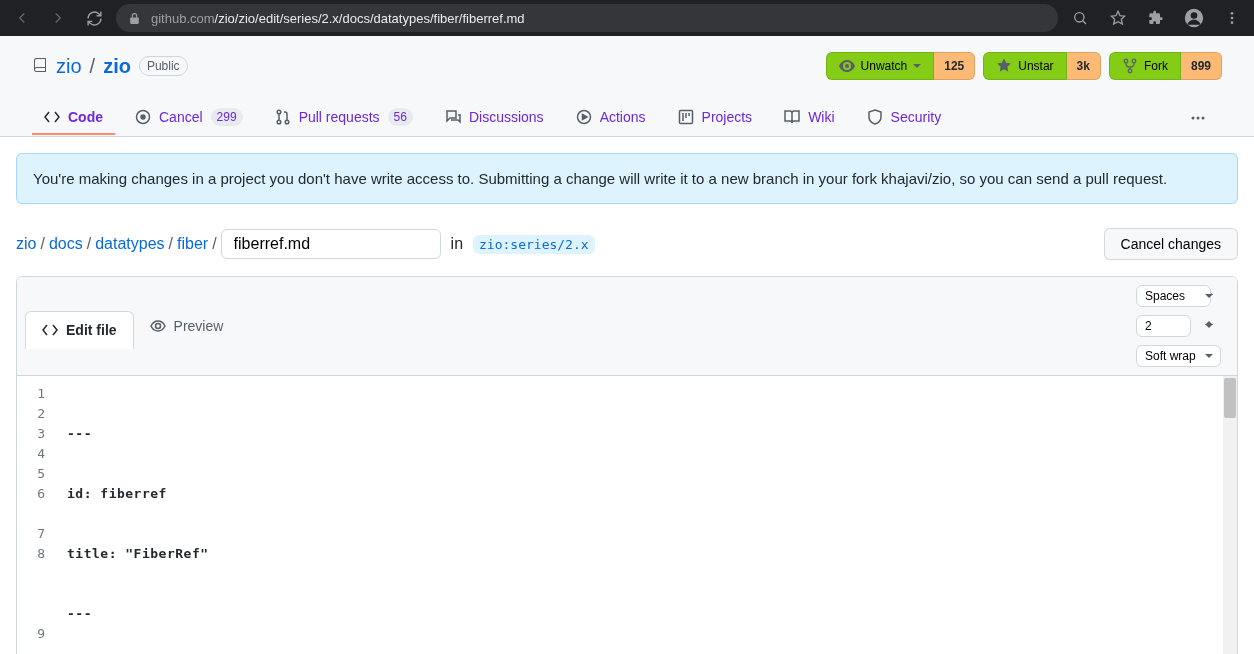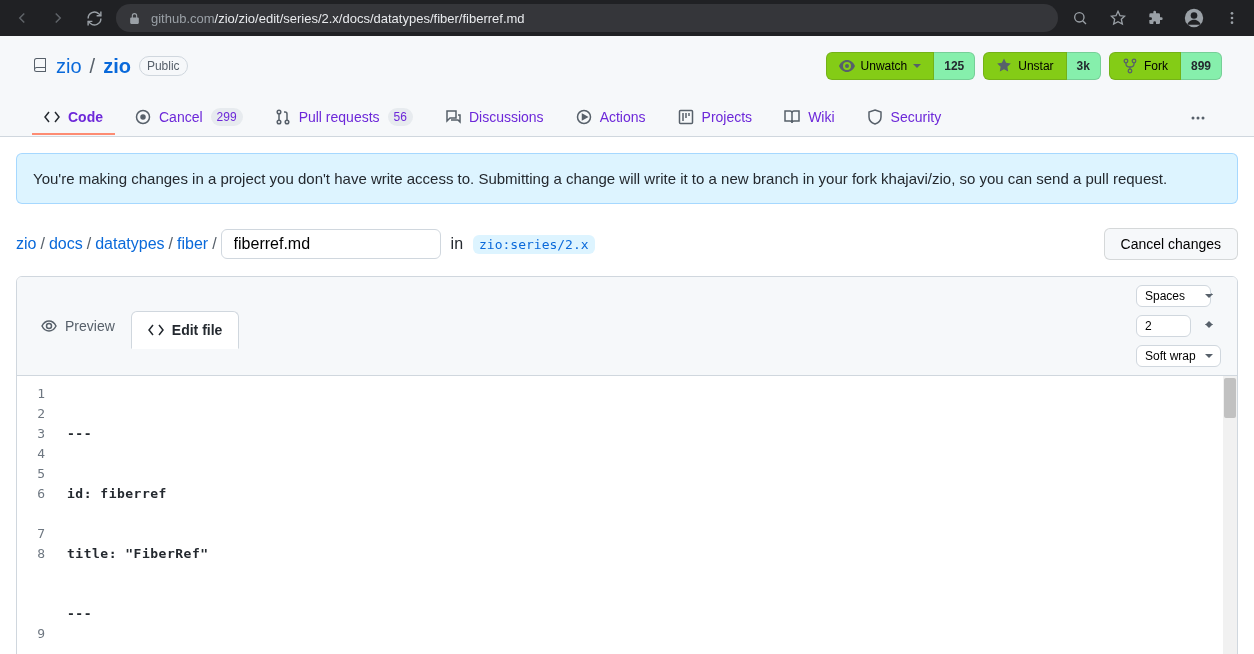--- a/index.html
+++ b/index.html
@@ -18,21 +18,21 @@
 .repo-header { background: #f6f8fa; padding: 16px 32px 0; border-bottom: 1px solid #d0d7de; }
 .repo-top { display: flex; align-items: center; justify-content: space-between; margin-bottom: 20px; }
 .repo-title { display: flex; align-items: center; gap: 8px; font-size: 20px; }
 .repo-title a { color: #0969da; text-decoration: none; }
 .repo-title .sep { color: #57606a; }
 .repo-title .name { font-weight: 600; }
 .visibility-badge { border: 1px solid #d0d7de; border-radius: 2em; padding: 0 7px; font-size: 12px; color: #57606a; line-height: 18px; }
 .repo-actions { display: flex; gap: 8px; }
 .action-btn-group { display: flex; }
 .action-btn { display: flex; align-items: center; gap: 6px; background: #84cc16; border: 1px solid rgba(27,31,36,0.15); padding: 3px 12px; font-size: 12px; line-height: 20px; border-radius: 6px 0 0 6px; cursor: pointer; font-weight: 500; }
-.action-count { background: #86efac; border: 1px solid rgba(27,31,36,0.15); border-left: none; padding: 3px 10px; font-size: 12px; line-height: 20px; border-radius: 0 6px 6px 0; font-weight: 600; }
+.action-count { background: #fdba74; border: 1px solid rgba(27,31,36,0.15); border-left: none; padding: 3px 10px; font-size: 12px; line-height: 20px; border-radius: 0 6px 6px 0; font-weight: 600; }
 
 
 .repo-tabs { display: flex; gap: 8px; align-items: center; }
 .repo-tab { display: flex; align-items: center; gap: 8px; padding: 8px 12px; font-size: 14px; color: #6d28d9; border-bottom: 2px solid transparent; cursor: pointer; }
 .repo-tab.active { border-bottom-color: #fd8c73; font-weight: 600; }
 .tab-counter { background: rgba(175,184,193,0.2); border-radius: 2em; padding: 0 6px; font-size: 12px; line-height: 18px; min-width: 20px; text-align: right; }
 .tab-more { margin-left: auto; padding: 8px 16px; cursor: pointer; }
 
 
 .main { padding: 16px; max-width: 1280px; margin: 0 auto; }
@@ -293,37 +293,37 @@
       <span class="sep">/</span>
       <input class="filename-input" value="fiberref.md" style="">
       <span style="margin-left:6px">in</span>
       <span class="branch-badge" style="margin-left:6px">zio:series/2.x</span>
     </div>
     <button class="cancel-btn">Cancel changes</button>
   </div>
 
   <div class="editor-box">
     <div class="editor-tabs">
+      <div class="editor-tab active">
+        <span class="icon">
+            <svg width="16" height="16" viewBox="0 0 16 16" fill="none" stroke="#24292f" stroke-width="1.5">
+              <polyline points="5 3 1 8 5 13"></polyline>
+              <polyline points="11 3 15 8 11 13"></polyline>
+            </svg>
+          </span>
+        <span>Edit file</span>
+      </div>
       <div class="editor-tab">
         <span class="icon">
             <svg width="16" height="16" viewBox="0 0 16 16" fill="none" stroke="#57606a" stroke-width="1.5">
               <path d="M1 8c1.5-3 4-5 7-5s5.5 2 7 5c-1.5 3-4 5-7 5s-5.5-2-7-5z"></path>
               <circle cx="8" cy="8" r="2.5"></circle>
             </svg>
           </span>
         <span>Preview</span>
-      </div>
-      <div class="editor-tab active">
-        <span class="icon">
-            <svg width="16" height="16" viewBox="0 0 16 16" fill="none" stroke="#24292f" stroke-width="1.5">
-              <polyline points="5 3 1 8 5 13"></polyline>
-              <polyline points="11 3 15 8 11 13"></polyline>
-            </svg>
-          </span>
-        <span>Edit file</span>
       </div>
       <div class="editor-controls">
         <span class="select-wrap"><select class="editor-select"><option>Spaces</option></select></span>
         <span class="select-wrap"><select class="editor-select" style="width:55px"><option>2</option></select></span>
         <span class="select-wrap"><select class="editor-select"><option>Soft wrap</option></select></span>
       </div>
     </div>
 
     <div class="code-area">
       <div class="gutter">

